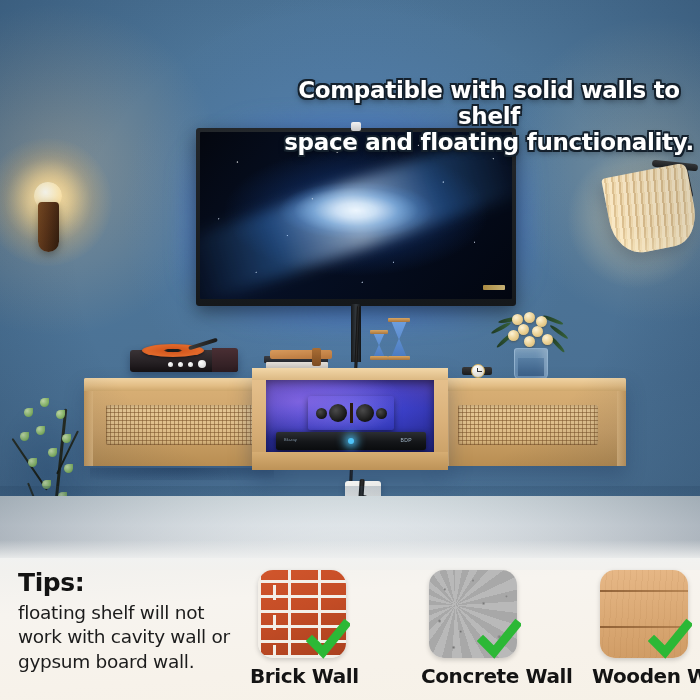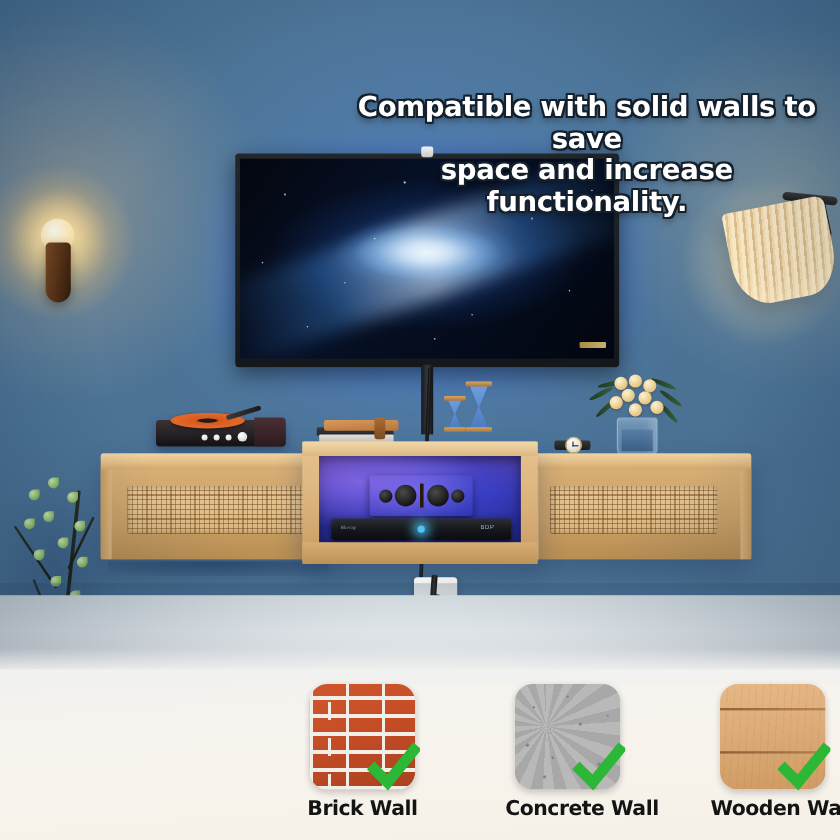--- a/index.html
+++ b/index.html
@@ -498,21 +498,21 @@
       linear-gradient(160deg,#b4bec5,#8d979e);
   }
   .cav-hole {
     position:absolute; height: 11px; border-radius: 6px;
     background: linear-gradient(180deg,#3b4247,#21262a);
     box-shadow: inset 0 1px 2px rgba(0,0,0,0.6);
   }
 
   .mark { position: absolute; right: -4px; bottom: -4px; width: 44px; height: 44px; }
   .wall-label {
-    margin-top: 6px; font-size: 17px; font-weight: bold; color: #141414;
+    margin-top: 6px; font-size: 20px; font-weight: bold; color: #141414;
     font-family: "DejaVu Sans", sans-serif; letter-spacing: -0.4px; white-space: nowrap;
   }
 </style>
 </head>
 <body>
 
 <div id="page">
 
   <div class="scene">
 
@@ -667,27 +667,31 @@
       <div class="outlet-plug"></div>
     </div>
 
     <div class="floor-shadow"></div>
     <div class="floor"></div>
     <div class="scene-vignette"></div>
   </div>
 
 
   <div class="subtitle">
-    <div>Compatible with solid walls to save</div>
-    <div>space and increase functionality.</div>
+    <div>Compatible with solid walls to shelf</div>
+    <div>space and floating functionality.</div>
   </div>
 
   <div class="bottom">
     <div class="bottom-fade"></div>
 
+    <div class="tips">
+      <div class="tips-title">Tips:</div>
+      <div class="tips-body">floating shelf will not work with cavity wall or gypsum board wall.</div>
+    </div>
 
     <div class="walls">
 
       <div class="wall-item">
         <div class="swatch">
           <div class="swatch-inner sw-brick">
             <div class="sw-brick-offset"></div>
             <div class="sw-brick-offset2"></div>
             <div class="sw-brick-offset3"></div>
           </div>

